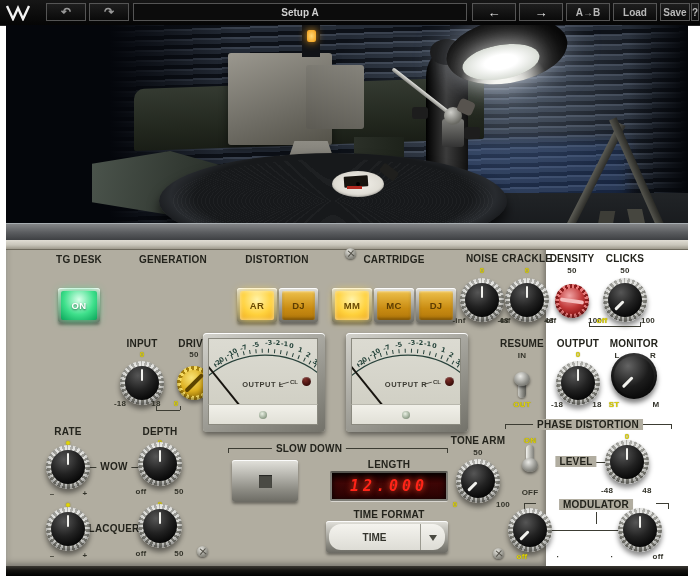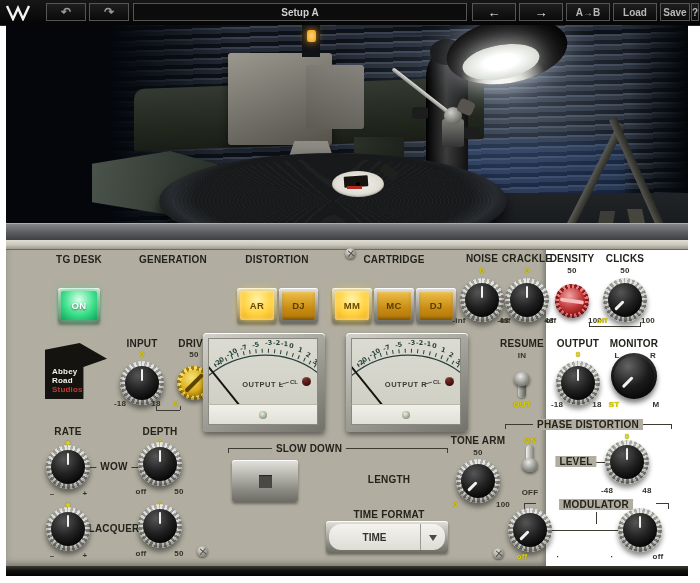--- a/index.html
+++ b/index.html
@@ -328,26 +328,20 @@
     <span class="lbl sc" style="left:619px;top:26px">50</span>
     <div class="knob" style="left:597px;top:38px">
         <div class="k-ptr" style="transform:rotate(-135deg)"></div>
       </div>
     <span class="lbl sc yv" style="left:596px;top:76px">off</span>
     <span class="lbl sc" style="left:642px;top:76px">100</span>
     <div class="hline" style="left:583px;top:86px;width:52px"></div>
     <div class="vtick" style="left:583px;top:82px;height:4px"></div>
     <div class="vtick" style="left:634px;top:82px;height:4px"></div>
 
-    <div class="ar-logo" style="left:39px;top:103px">
-      <span class="ar-flag"></span>
-      <span class="ar-t" style="top:24px">Abbey</span>
-      <span class="ar-t" style="top:33px">Road</span>
-      <span class="ar-t red" style="top:42px">Studios</span>
-    </div>
 
     <span class="lbl" style="left:136px;top:98px">INPUT</span>
     <span class="lbl sc yv" style="left:136px;top:110px">0</span>
     <div class="knob" style="left:114px;top:121px">
         <div class="k-ptr"></div>
       </div>
     <span class="lbl sc" style="left:114px;top:159px">-18</span>
     <span class="lbl sc" style="left:150px;top:159px">18</span>
 
     <span class="lbl" style="left:188px;top:98px">DRIVE</span>
@@ -479,21 +473,24 @@
     <div class="vtick" style="left:222px;top:208px;height:5px"></div>
     <div class="vtick" style="left:441px;top:208px;height:5px"></div>
     <span class="lbl chip" style="left:303px;top:203px">SLOW DOWN</span>
 
     <div class="pbtn" style="left:226px;top:220px;width:66px;height:42px">
       <span class="bface light">
           <span class="stop-sq"></span>
         </span>
     </div>
 
-    <span class="lbl" style="left:383px;top:234px">LENGTH</span>
+    <span class="lbl" style="left:383px;top:219px">LENGTH</span>
+    <div class="seg" style="left:324px;top:231px;width:118px;height:30px">
+      <span>12.000</span>
+    </div>
 
     <span class="lbl" style="left:383px;top:269px">TIME FORMAT</span>
     <div class="pbtn" style="left:320px;top:281px;width:122px;height:32px">
       <div class="dd">
         <span class="dd-val">TIME</span>
         <span class="dd-arr">
             <span class="tri"></span>
           </span>
       </div>
     </div>

